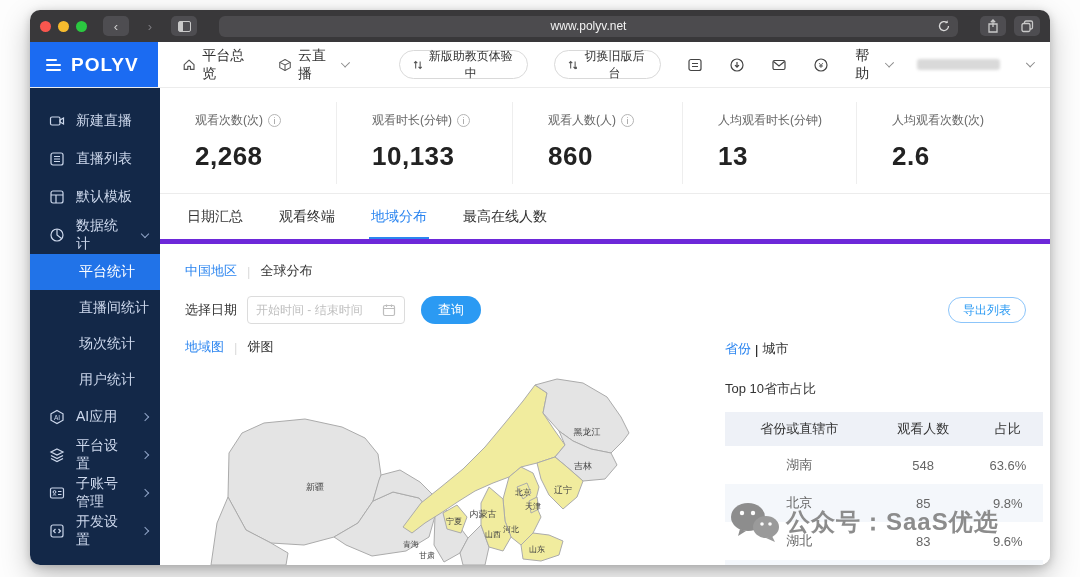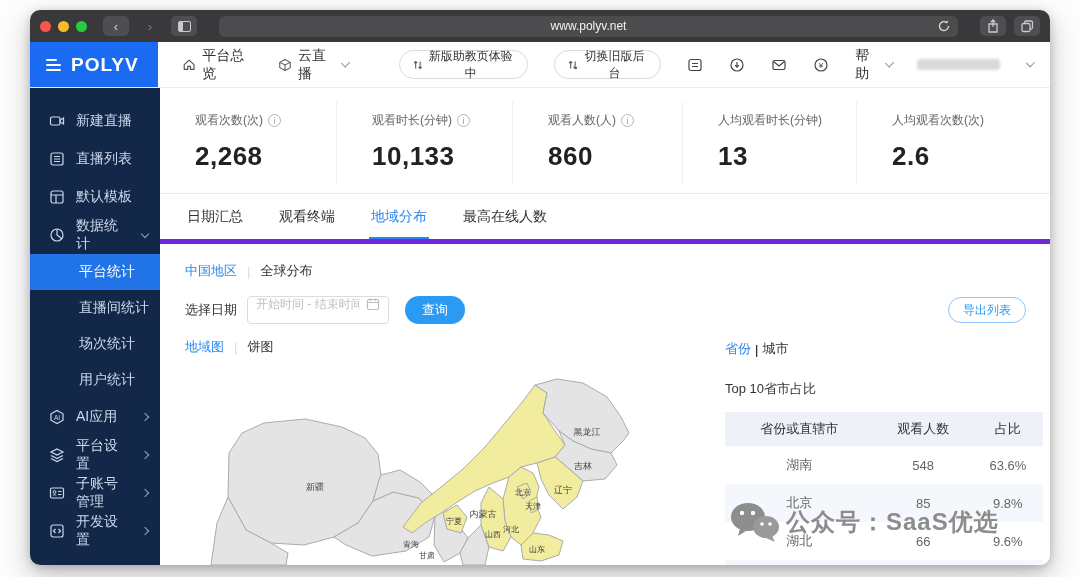--- a/index.html
+++ b/index.html
@@ -75,22 +75,22 @@
   .tab.active { color:#2b85f0; border-bottom-color:#2b85f0; }
 
   .linkrow { padding:18px 0 0 25px; font-size:13px; display:flex; gap:10px; align-items:center; }
   .linkrow .sep { color:#dcdcdc; }
   .bluelink { color:#2b85f0; cursor:pointer; }
   .darklink { color:#333; cursor:pointer; }
 
   
   .filterrow { padding:16px 24px 0 25px; display:flex; align-items:center; }
   .flabel { font-size:13px; color:#333; margin-right:10px; }
-  .dateinput { width:142px; height:28px; border:1px solid #dcdcdc; border-radius:4px; display:flex;
-    align-items:flex-start; padding:0 8px; gap:6px; }
+  .dateinput { width:158px; height:28px; border:1px solid #dcdcdc; border-radius:4px; display:flex;
+    align-items:center; padding:0 8px; gap:6px; }
   .dateinput input { border:none; outline:none; flex:1; font-size:12px; color:#333; width:100px;
     font-family:"Liberation Sans",sans-serif; }
   .dateinput input::placeholder { color:#bfbfbf; }
   .querybtn { margin-left:16px; height:28px; padding:0 17px; border:none; border-radius:14px;
     background:#2b9af3; color:#fff; font-size:13px; cursor:pointer; }
   .exportbtn { margin-left:auto; height:26px; padding:0 14px; border:1px solid #8cc5fa; border-radius:13px;
     background:#fff; color:#2b9af3; font-size:12px; cursor:pointer; }
 
   .maplinks { padding:14px 0 0 25px; }
 
@@ -460,21 +460,21 @@
               <td>548</td>
               <td>63.6%</td>
             </tr>
             <tr class="striped">
               <td>北京</td>
               <td>85</td>
               <td>9.8%</td>
             </tr>
             <tr>
               <td>湖北</td>
-              <td>66</td>
+              <td>83</td>
               <td>9.6%</td>
             </tr>
             <tr class="striped">
               <td>广东</td>
               <td>47</td>
               <td>5.4%</td>
             </tr>
           </tbody>
         </table>
       </div>

